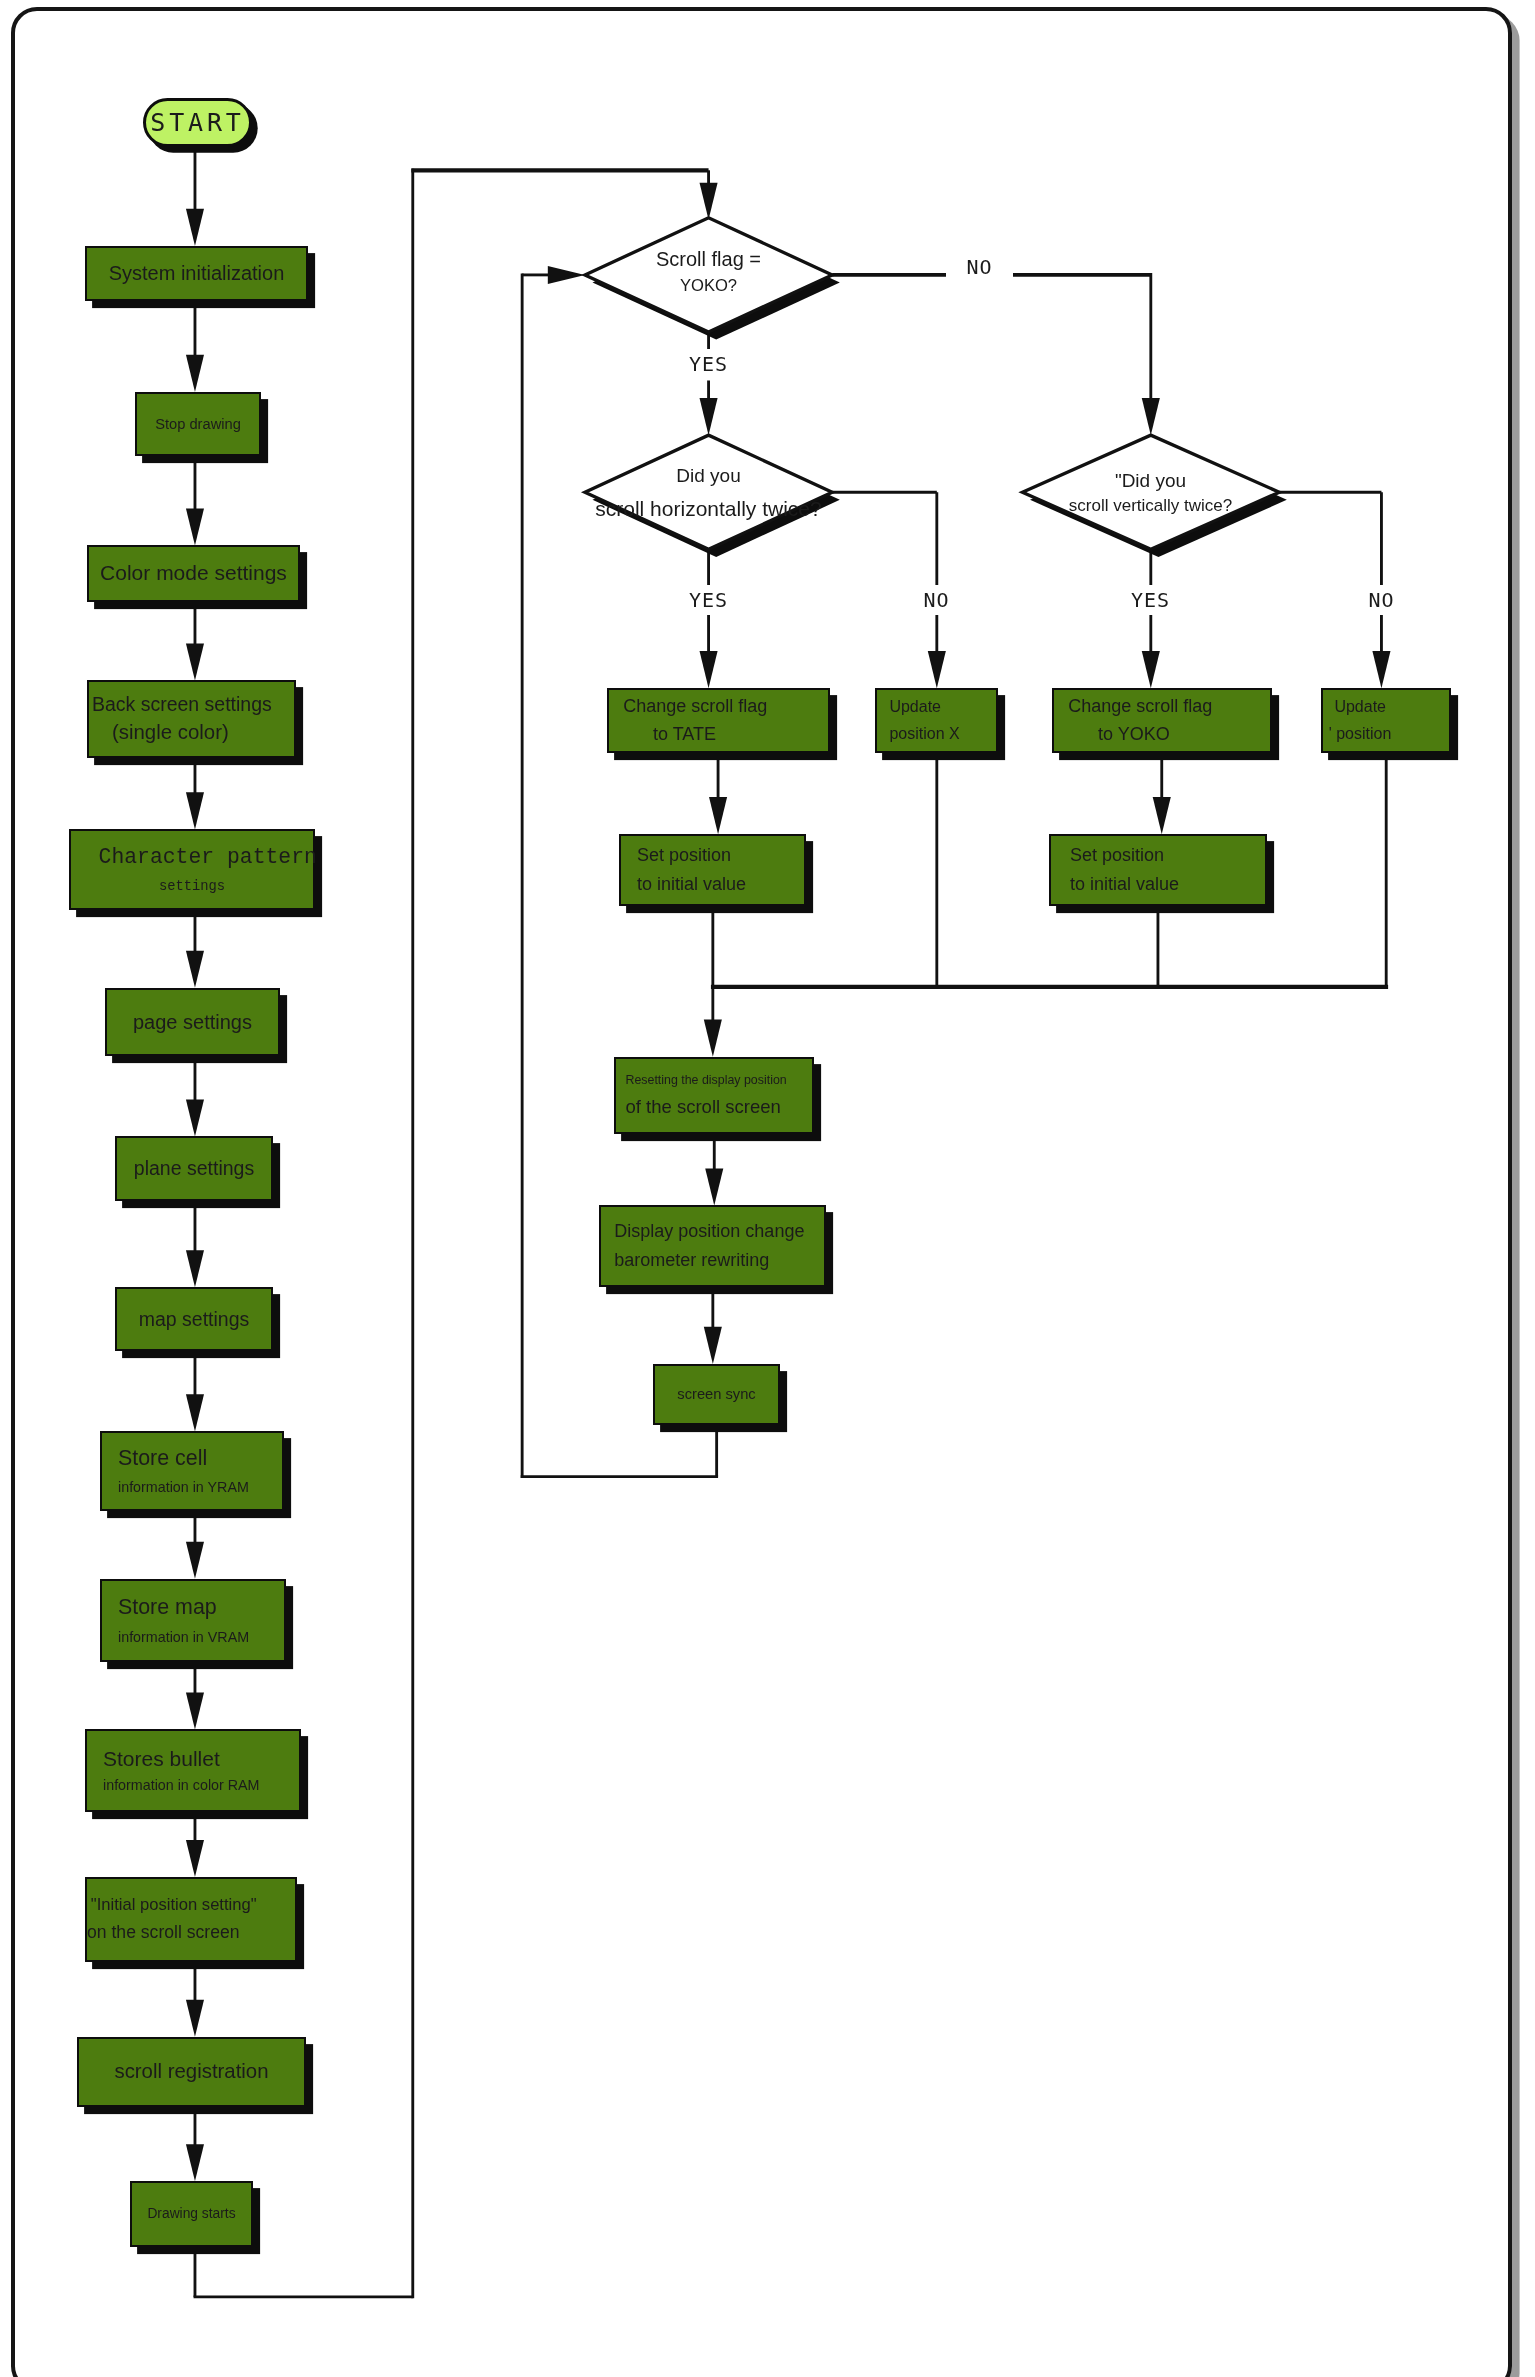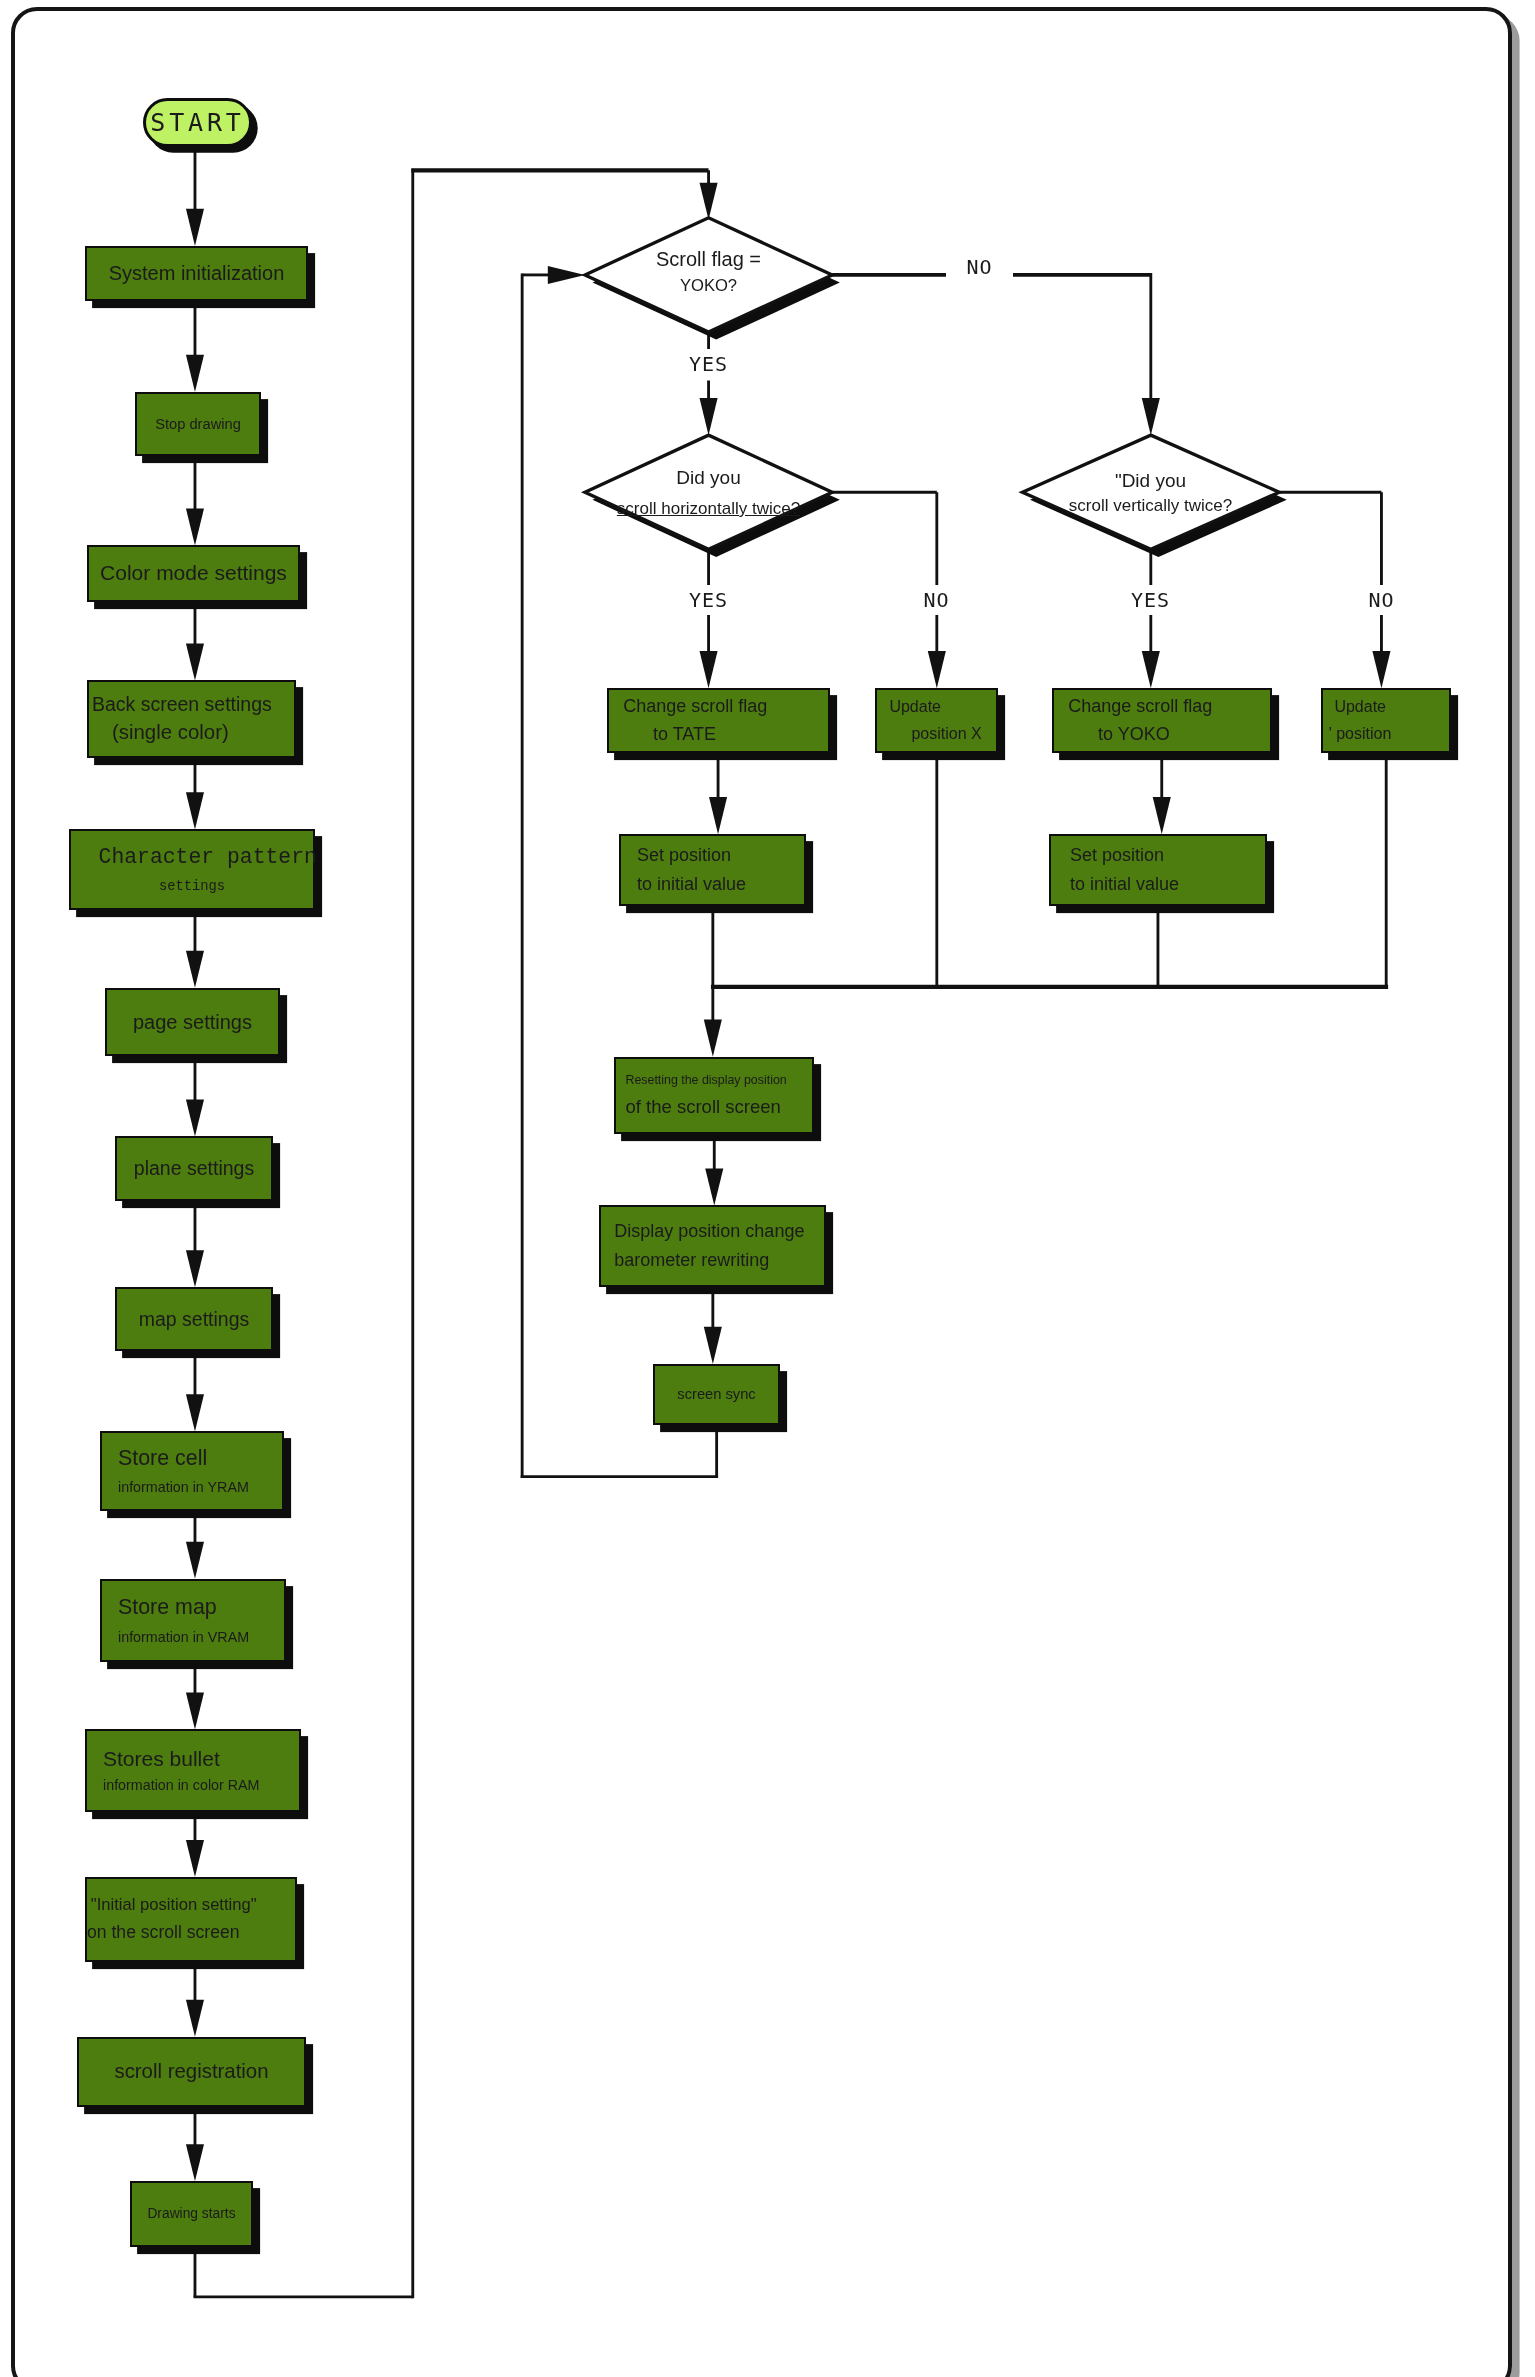--- a/index.html
+++ b/index.html
@@ -194,36 +194,36 @@
     <div class="l center">Drawing starts</div>
   </div>
 
   <div class="dtext" style="left:604px;top:230px;width:209px;height:84px;gap:5.7px;">
     <div style="font-size:20px;">Scroll flag =</div>
     <div style="font-size:16.6px;">YOKO?</div>
   </div>
 
   <div class="dtext" style="left:592px;top:452px;width:233px;height:82px;gap:10px;">
     <div style="font-size:19px;">Did you</div>
-    <div style="font-size:17px;text-decoration:underline;">scroll horizontally twice?</div>
+    <div style="font-size:21px;">scroll horizontally twice?</div>
   </div>
 
   <div class="dtext" style="left:1026px;top:452px;width:249px;height:82px;gap:3.8px;">
     <div style="font-size:19px;">"Did you</div>
     <div style="font-size:17px;">scroll vertically twice?</div>
   </div>
 
   <div class="box" style="left:607px;top:688px;width:223px;height:65px;gap:5.7px;font-size:18px;">
     <div class="l" style="padding-left:14.3px;">Change scroll flag</div>
     <div class="l" style="padding-left:44px;">to TATE</div>
   </div>
 
   <div class="box" style="left:875px;top:688px;width:123px;height:65px;gap:6.7px;font-size:16px;">
     <div class="l" style="padding-left:12.4px;">Update</div>
-    <div class="l" style="padding-left:12.4px;margin-left:22px;">position X</div>
+    <div class="l" style="padding-left:12.4px;">position X</div>
   </div>
 
   <div class="box" style="left:1052px;top:688px;width:220px;height:65px;gap:5.7px;font-size:18px;">
     <div class="l" style="padding-left:14.3px;">Change scroll flag</div>
     <div class="l" style="padding-left:44px;">to YOKO</div>
   </div>
 
   <div class="box" style="left:1321px;top:688px;width:130px;height:65px;gap:6.7px;font-size:16px;">
     <div class="l" style="padding-left:11.4px;">Update</div>
     <div class="l" style="padding-left:5.7px;">' position</div>

